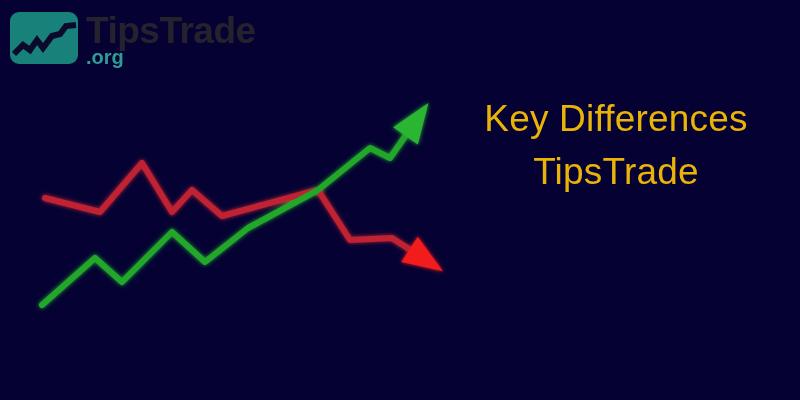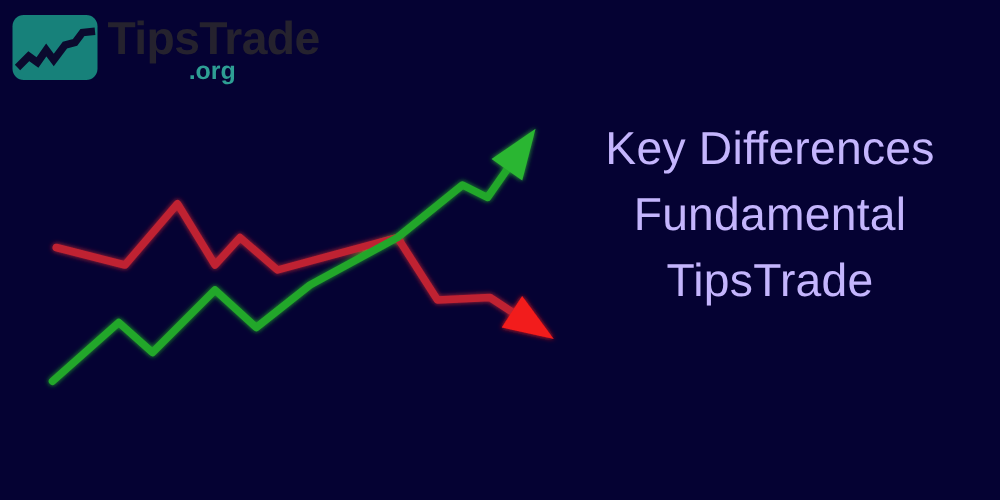--- a/index.html
+++ b/index.html
@@ -43,40 +43,40 @@
     letter-spacing:-0.5px;
     color:#25222e;
     display:block;
     line-height:1.05;
   }
   #logo-tld {
     display:block;
     font-size:20px;
     font-weight:600;
     color:#2e9e94;
-    text-align:center;
+    text-align:left;
     margin-top:-4px;
     padding-right:2px;
   }
 
   
   #artwork {
     position:absolute;
     left:0; top:0;
     width:800px; height:400px;
     pointer-events:none;
   }
 
   
   #title {
     position:absolute;
     left:440px; top:92px;
     width:352px;
     text-align:center;
-    color:#c4b5fd;
+    color:#eab308;
     font-size:37px;
     font-weight:400;
     line-height:53px;
     letter-spacing:0.2px;
   }
   #title .tline { display:block; white-space:nowrap; }
 </style>
 </head>
 <body>
 
@@ -112,17 +112,16 @@
       <polygon id="arrow-down" fill="#f21a1a" points="443.02566358103167,271.27760668328153 401.32722299928326,261.9910544139839 417.71525641569093,236.86273650882544"></polygon>
 
       <polyline id="line-up" fill="none" stroke="#23a72b" stroke-width="6" stroke-linejoin="round" stroke-linecap="round" points="42,305 95,258 122,282 172,232 205,262 248,228 318,190 370,148 390,158 414.27625416040576,123.31963691370606"></polyline>
 
       <polygon id="arrow-up" fill="#2bb632" points="428.44077406618,103.08460847688576 417.7907590994325,144.4558204630973 393.21380148386123,127.25195013219744"></polygon>
     </g>
   </svg>
 
   <div id="title">
     <span class="tline">Key Differences</span>
-    <span class="tline">Fundamental</span>
     <span class="tline">TipsTrade</span>
   </div>
 
 </div>
 
 </body></html>

